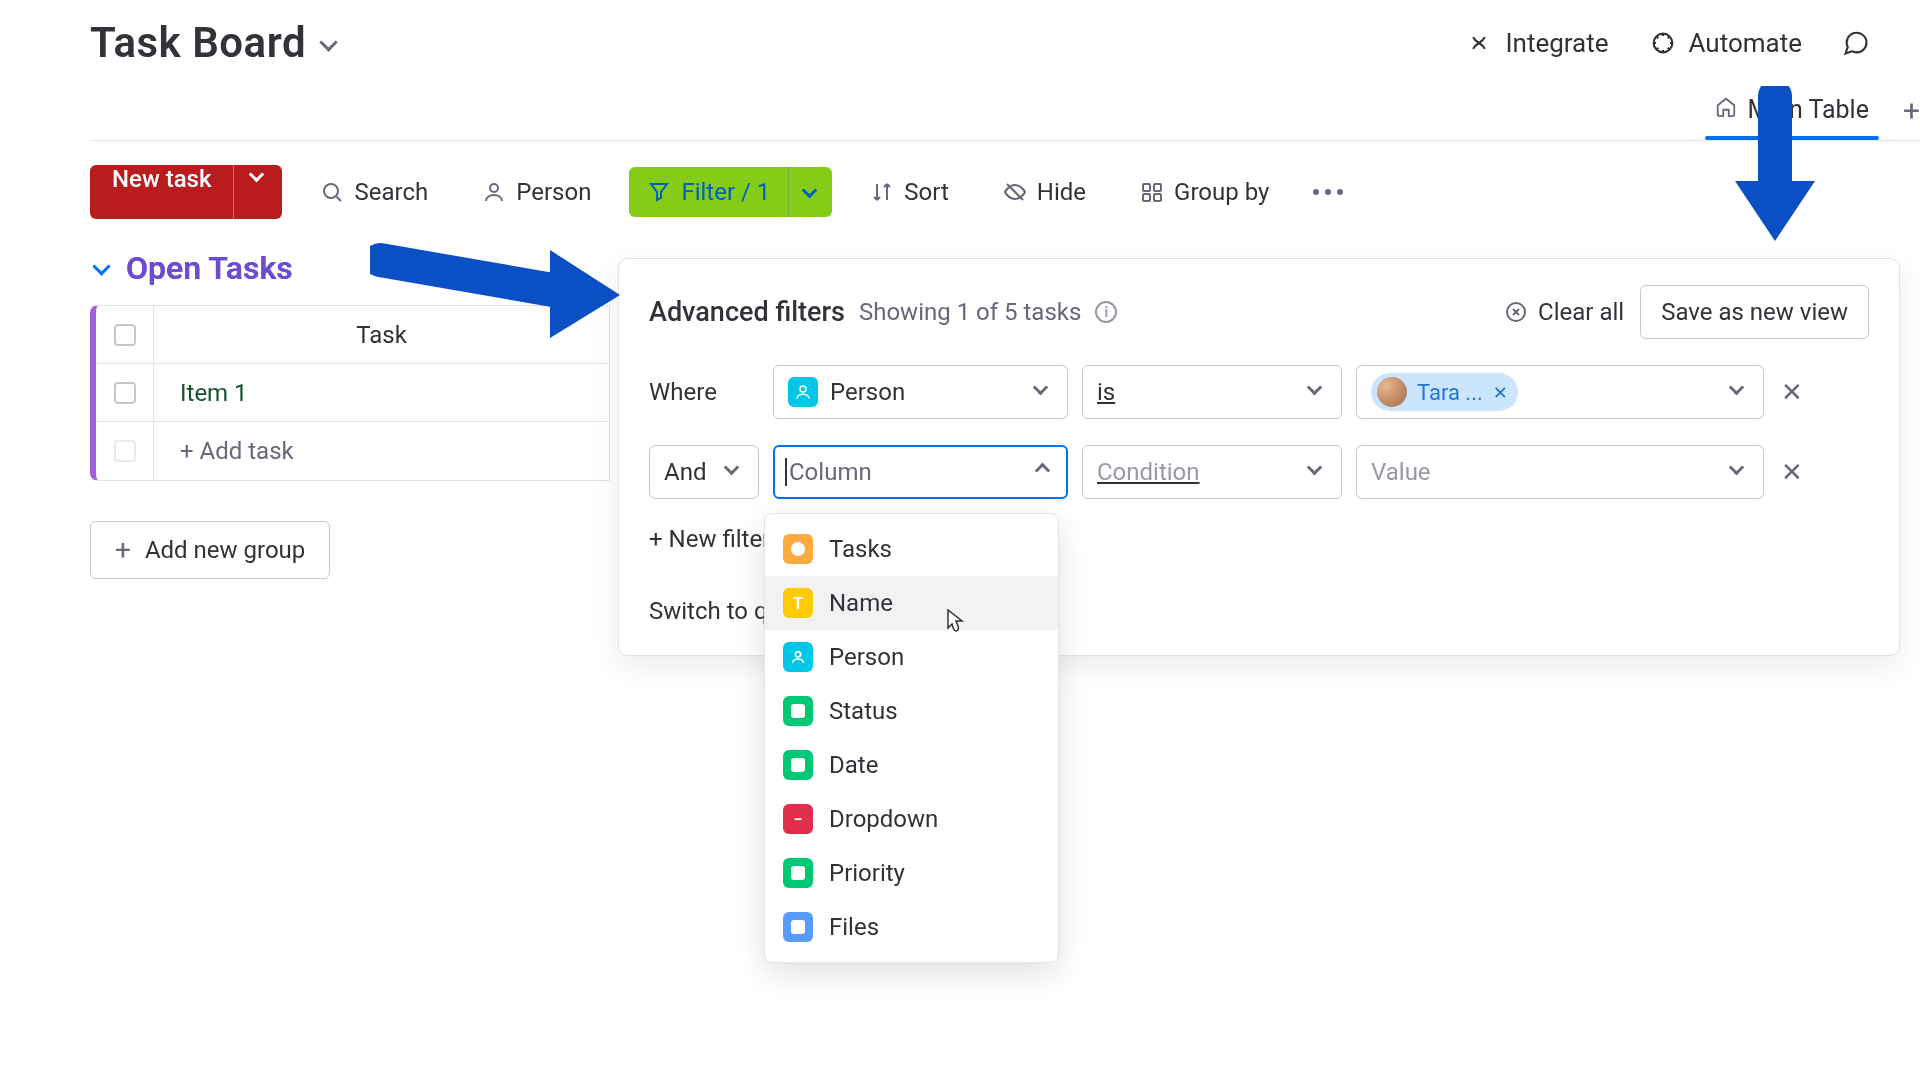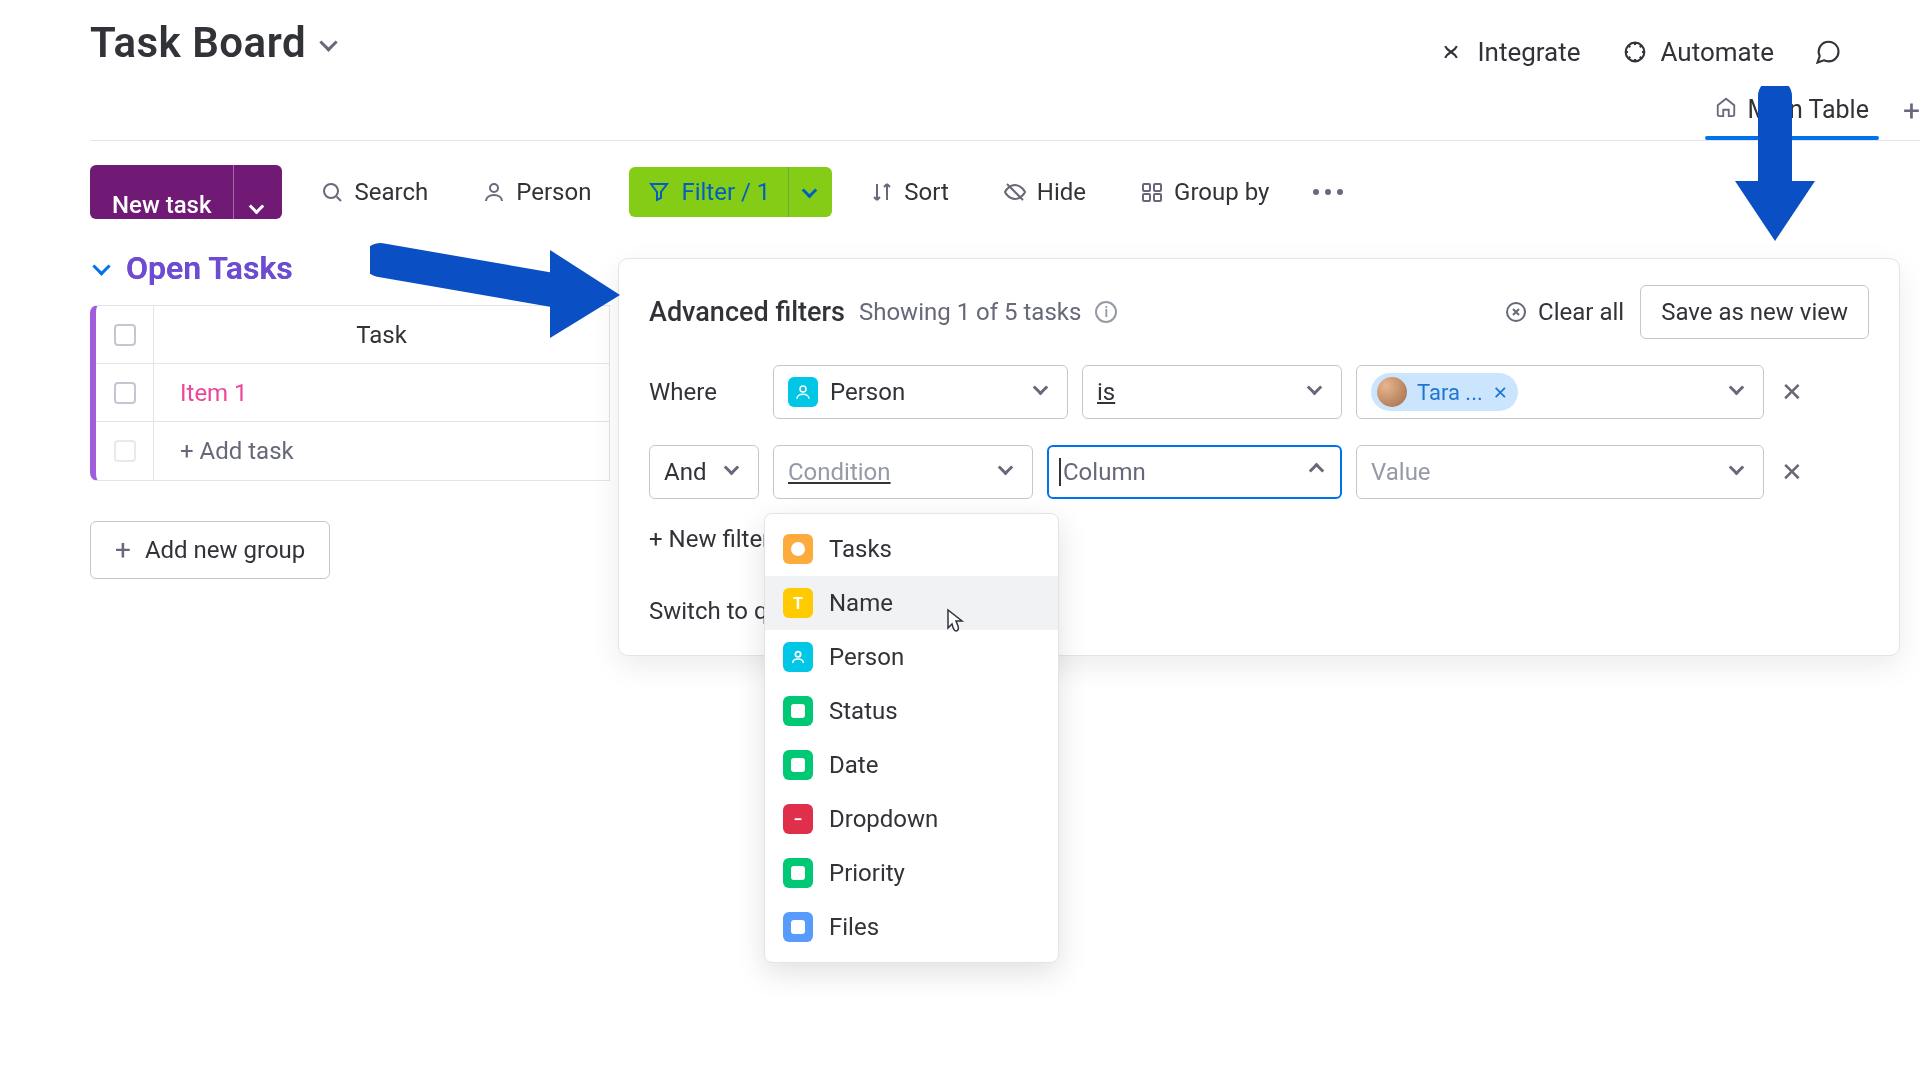--- a/index.html
+++ b/index.html
@@ -1,38 +1,38 @@
 <!DOCTYPE html>
 <html><head>
   <meta charset="utf-8">
   <style>
     * { box-sizing: border-box; margin: 0; padding: 0; font-family: -apple-system, BlinkMacSystemFont, 'Segoe UI', Roboto, Helvetica, Arial, sans-serif; }
     body { background: #fff; color: #323338; width: 1920px; height: 1080px; overflow: hidden; position: relative; }
 
-    .topbar { display: flex; align-items: flex-end; justify-content: space-between; padding: 18px 44px 0 90px; }
+    .topbar { display: flex; align-items: center; justify-content: space-between; padding: 18px 16px 0 90px; }
     .board-title-wrap { display: flex; align-items: center; gap: 12px; cursor: pointer; }
     .board-title { font-size: 42px; font-weight: 600; letter-spacing: .5px; }
     .chevron { width: 22px; height: 22px; display:inline-block; position:relative; }
     .chevron::before { content:''; position:absolute; top:4px; left:4px; width:10px; height:10px; border-right:3px solid #676879; border-bottom:3px solid #676879; transform: rotate(45deg); }
 
     .top-right { display:flex; align-items:center; gap: 40px; margin-right: 34px; }
     .top-action { display:flex; align-items:center; gap: 12px; font-size:26px; color:#323338; cursor:pointer; }
     .icn { width:28px; height:28px; display:inline-flex; align-items:center; justify-content:center; }
     .icn svg { width:28px; height:28px; stroke:#323338; fill:none; stroke-width:1.8; }
     .speech-icon svg { stroke:#323338; }
 
     .tabs-row { display:flex; align-items:center; gap: 34px; padding: 26px 0 0 94px; justify-content: flex-end; }
     .tab { display:flex; align-items:center; gap:10px; font-size:25px; color:#323338; padding-bottom:14px; position:relative; cursor:pointer; }
     .tab.active::after { content:''; position:absolute; left:-10px; right:-10px; bottom:-2px; height:4px; background:#0073ea; border-radius:2px; }
     .home-icon svg { width:22px; height:22px; stroke:#676879; fill:none; stroke-width:2; }
     .add-tab { font-size:30px; color:#676879; padding-bottom:12px; cursor:pointer; }
     .hr { height:1px; background:#e1e4ea; margin: 0 0 0 90px; }
 
     .toolbar { display:flex; align-items:center; gap: 22px; padding: 24px 0 0 90px; position:relative; }
-    .btn-primary { background:#701a75; color:#fff; border-radius:6px; display:flex; align-items:flex-end; height:54px; overflow:hidden; cursor:pointer; }
+    .btn-primary { background:#b91c1c; color:#fff; border-radius:6px; display:flex; align-items:flex-start; height:54px; overflow:hidden; cursor:pointer; }
     .btn-primary .lbl { padding: 0 22px; font-size:24px; font-weight:500; }
     .btn-primary .splitter { width:1px; height:100%; background: rgba(255,255,255,.35); }
     .btn-primary .dd { width:48px; display:flex; align-items:center; justify-content:center; }
     .btn-primary .dd .chevron::before { border-color:#fff; width:8px; height:8px; }
 
     .tool { display:flex; align-items:center; gap:10px; font-size:24px; color:#323338; padding: 10px 16px; border-radius:6px; cursor:pointer; }
     .tool svg, .tool .chevron { width:24px; height:24px; }
     .tool svg { stroke:#676879; fill:none; stroke-width:2; }
 
     .filter-pill { display:flex; align-items:center; background:#84cc16; color:#0060c2; border-radius:6px; height:50px; cursor:pointer; }
@@ -51,21 +51,21 @@
     .group-head .chev::before { content:''; position:absolute; top:3px; left:5px; width:10px; height:10px; border-right:3px solid #0073ea; border-bottom:3px solid #0073ea; transform: rotate(45deg); }
     .group-title { font-size:32px; font-weight:600; color:#5b3fd1; background: linear-gradient(90deg,#764bd1,#3b68d8); -webkit-background-clip:text; background-clip:text; color:transparent; }
     .group-title.fallback { color:#6e4bd0; }
 
     .table-wrap { margin-top:18px; border:1px solid #e1e4ea; border-left:6px solid #a25ddc; border-radius:8px 0 0 8px; width:520px; overflow:hidden; }
     .trow { display:flex; align-items:center; height:58px; border-bottom:1px solid #e1e4ea; }
     .trow:last-child { border-bottom:none; }
     .tcell-check { width:58px; display:flex; align-items:center; justify-content:center; border-right:1px solid #e1e4ea; height:100%; }
     .tcell-check .box { width:22px; height:22px; border:2px solid #c5c7d0; border-radius:4px; }
     .thead { font-size:24px; color:#323338; display:flex; align-items:center; justify-content:center; flex:1;text-align:center; }
-    .tcell-name { flex:1; padding-left:26px; font-size:24px; color:#ec4899; }
+    .tcell-name { flex:1; padding-left:26px; font-size:24px; color:#14532d; }
     .tcell-add { flex:1; padding-left:26px; font-size:24px; color:#676879; }
 
     .add-group-btn { margin-top:40px; display:inline-flex; align-items:center; gap:14px; padding:14px 24px; border:1px solid #c5c7d0; border-radius:6px; font-size:24px; color:#323338; cursor:pointer; }
     .plus-ic { font-size:28px; color:#676879; line-height:1; }
 
     
     .filter-panel { position:absolute; top:258px; left:618px; right:20px; background:#fff; border:1px solid #e1e4ea; border-radius:10px; box-shadow: 0 10px 30px rgba(0,0,0,.08); padding: 26px 30px 30px; }
     .fp-head { display:flex; align-items:center; gap:14px; }
     .fp-title { font-size:27px; font-weight:500; color:#323338; }
     .fp-sub { font-size:24px; color:#676879; }
@@ -311,27 +311,27 @@
       <span class="chv"><span class="chevron"></span></span>
     </div>
     <div class="row-x">✕</div>
   </div>
 
   <div class="frow">
     <div class="fsel w-and">
       <span>And</span>
       <span class="chv"><span class="chevron"></span></span>
     </div>
-    <div class="fsel w-cond">
-      <span class="placeholder">Condition</span>
-      <span class="chv"><span class="chevron"></span></span>
-    </div>
     <div class="fsel w-col active" style="padding-left:10px;">
       <span style="color:#676879; border-left:2px solid #323338; padding-left:2px;">Column</span>
       <span class="chv"><span class="chevron" style="transform:rotate(180deg); display:inline-block;"></span></span>
+    </div>
+    <div class="fsel w-cond">
+      <span class="placeholder">Condition</span>
+      <span class="chv"><span class="chevron"></span></span>
     </div>
     <div class="fsel w-val">
       <span class="placeholder">Value</span>
       <span class="chv"><span class="chevron"></span></span>
     </div>
     <div class="row-x">✕</div>
   </div>
 
   <div class="new-filter">+ New filter</div>
   <div class="switch-quick">Switch to quick filters</div>

